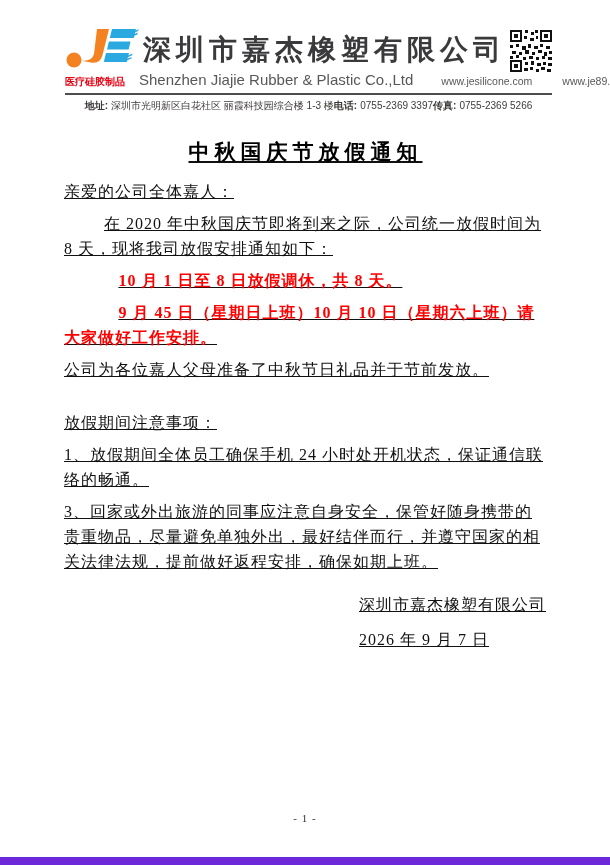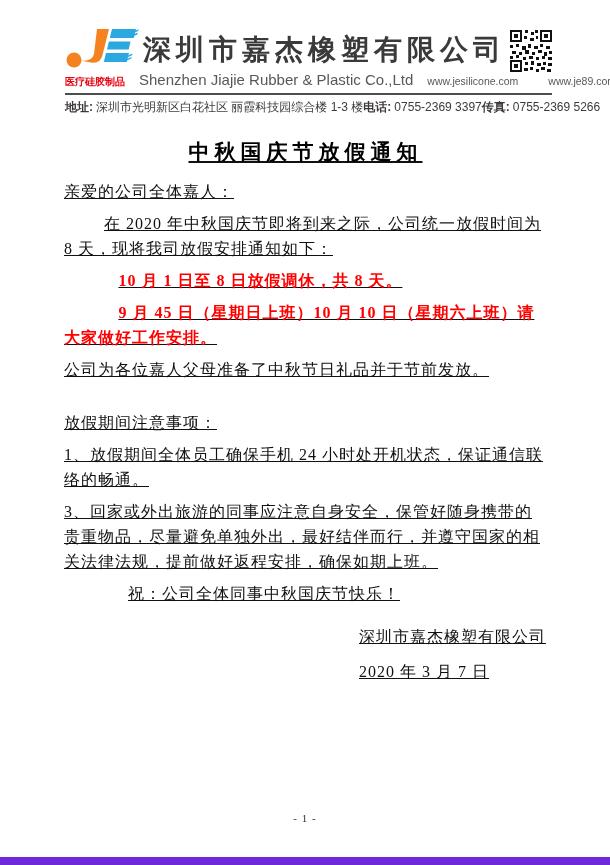--- a/index.html
+++ b/index.html
@@ -69,33 +69,33 @@
     white-space: nowrap;
     flex: 0 0 auto;
   }
   .website {
     font-family: "Liberation Sans", sans-serif;
     font-size: 10.5px;
     color: #595757;
     white-space: nowrap;
     flex: 0 0 auto;
   }
-  .ws1 { margin-left: 14px; }
+  .ws1 { margin-left: 28px; }
   .ws2 { margin-left: 30px; }
   .lh-rule {
     margin-top: 4px;
     height: 2px;
     background: #4d4d4d;
   }
   .lh-address {
     display: flex;
-    justify-content: flex-start;
+    justify-content: center;
     margin-top: 4px;
     font-family: "Liberation Sans", sans-serif;
-    font-size: 12px;
+    font-size: 10px;
     color: #3e3a39;
     white-space: nowrap;
   }
   .lh-address .lbl { font-weight: bold; margin-right: 3px; }
   .addr-group { display: flex; align-items: baseline; }
   
   .doc-body {
     position: absolute;
     left: 64px;
     top: 96px;
@@ -256,23 +256,22 @@
 
     <p>公司为各位嘉人父母准备了中秋节日礼品并于节前发放。</p>
 
     <p class="notes-heading">放假期间注意事项：</p>
 
     <p>1、放假期间全体员工确保手机 24 小时处开机状态，保证通信联络的畅通。</p>
 
 
     <p>3、回家或外出旅游的同事应注意自身安全，保管好随身携带的贵重物品，尽量避免单独外出，最好结伴而行，并遵守国家的相关法律法规，提前做好返程安排，确保如期上班。</p>
 
-    <p class="wish">祝：公司全体同事中秋国庆节快乐！</p>
 
     <div class="sign-block">
       <p class="sig">深圳市嘉杰橡塑有限公司</p>
-      <p class="date">2020 年 3 月 7 日</p>
+      <p class="date">2026 年 9 月 7 日</p>
     </div>
   </div>
 
   <div class="page-num">- 1 -</div>
 
 </div>
 
 </body></html>

